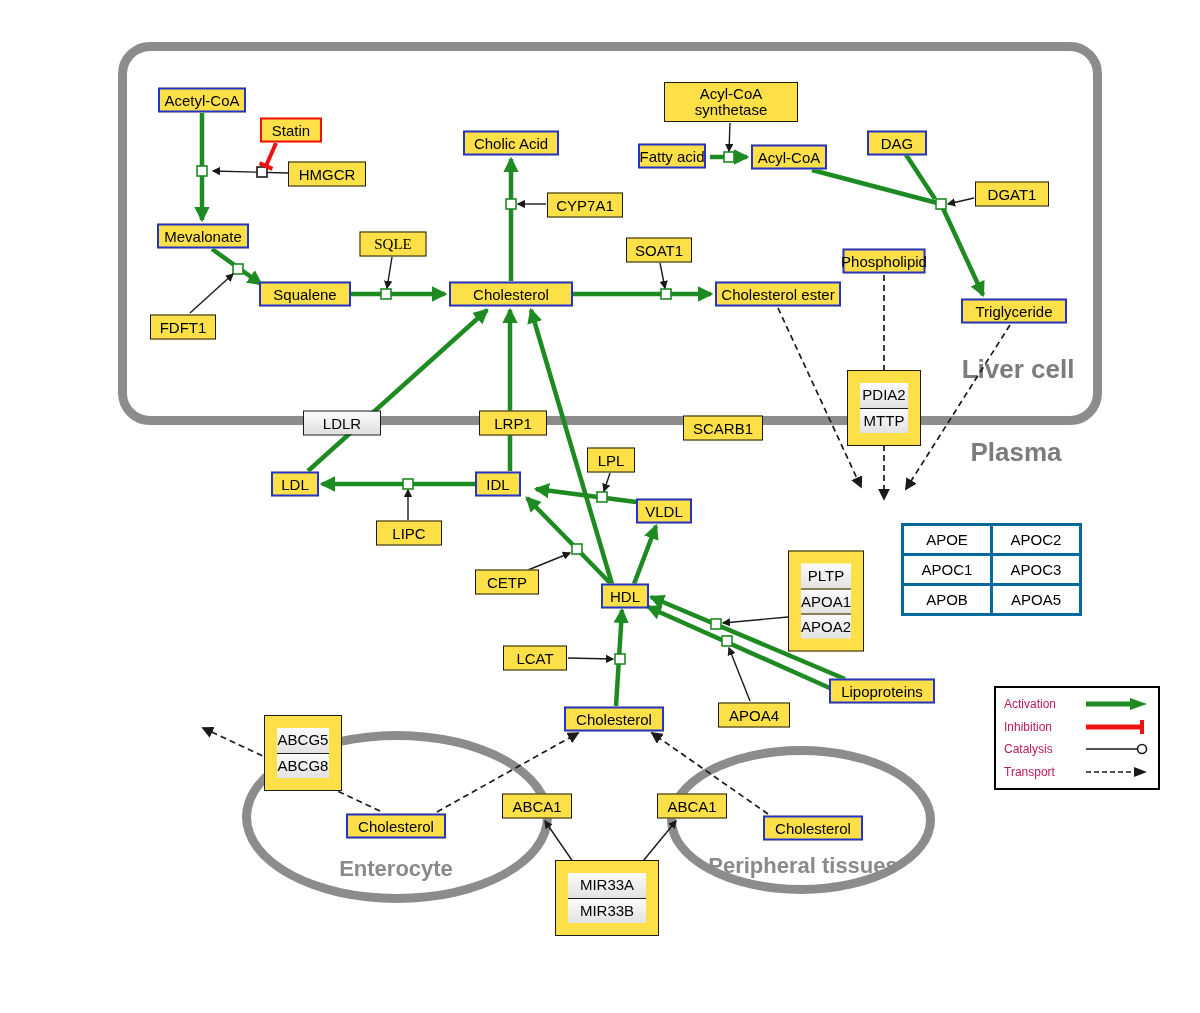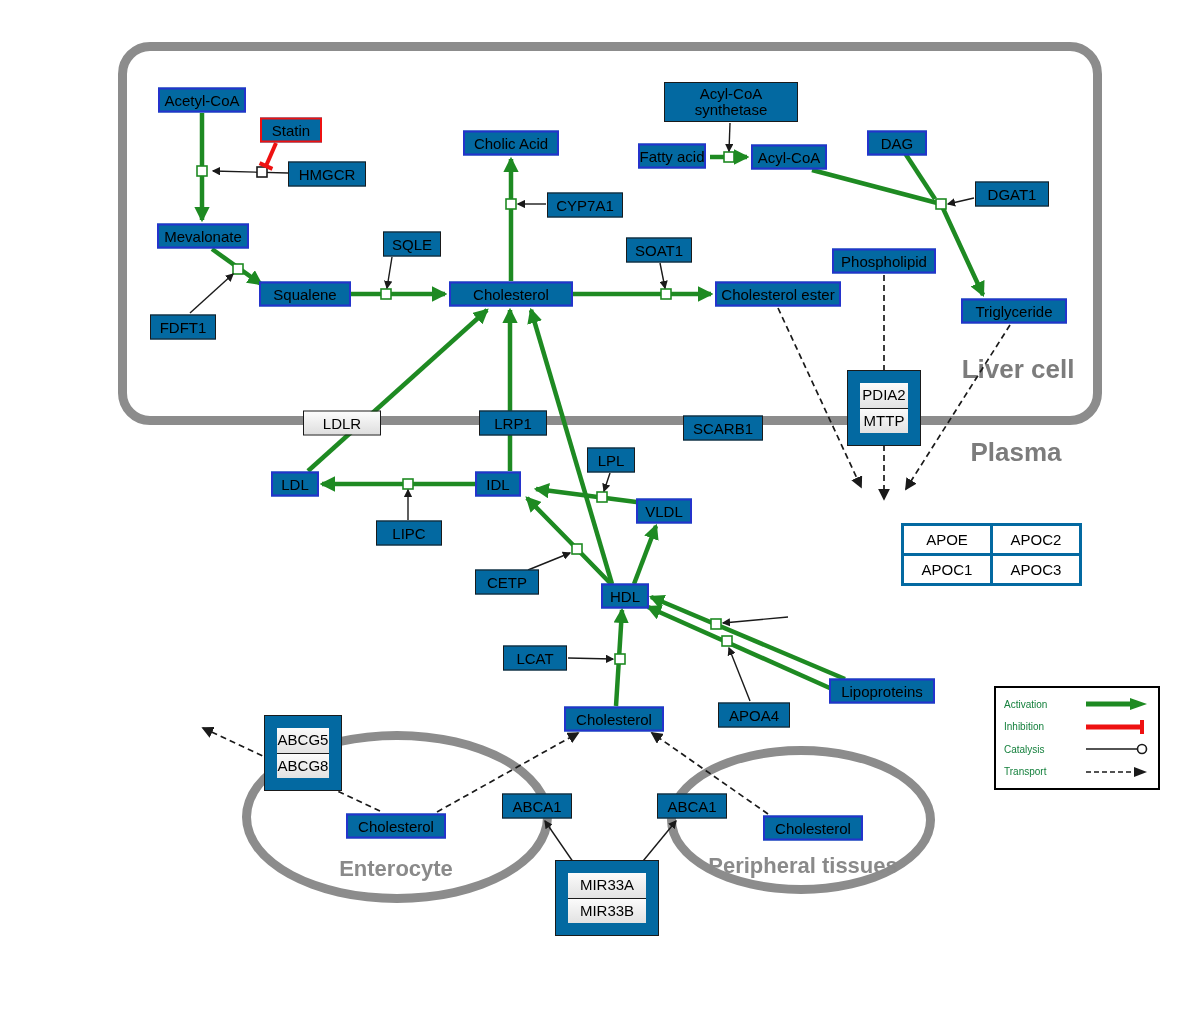--- a/index.html
+++ b/index.html
@@ -17,40 +17,40 @@
   .comp-label.small{font-size:22px;color:#8a8a8a;}
   #liver-label{left:1018px;top:369px;}
   #plasma-label{left:1016px;top:452px;}
   #enterocyte-label{left:396px;top:869px;}
   #peripheral-label{left:803px;top:866px;}
   
   #edge-layer{position:absolute;left:0;top:0;z-index:2;pointer-events:none;}
   
   #node-layer{position:absolute;left:0;top:0;width:100%;height:100%;z-index:3;}
   .node{position:absolute;box-sizing:border-box;display:flex;align-items:center;justify-content:center;
-        background:#0369a1;border:1px solid #1a1a1a;height:25px;font-size:15px;line-height:1;color:#000;
+        background:#fde047;border:1px solid #1a1a1a;height:25px;font-size:15px;line-height:1;color:#000;
         transform:translate(-50%,-50%);white-space:nowrap;}
   .node.metabolite{border:2px solid var(--metab,#2433cc);}
   .node.inhibitor{border:2px solid var(--inh,#ee1111);}
   .node.gray{background:linear-gradient(180deg,#fcfcfc,#dedede);}
   .node.stack{flex-direction:column;height:auto;padding:12px;}
   .node .stack-row{width:100%;height:25px;line-height:24px;text-align:center;box-sizing:border-box;
         background:linear-gradient(180deg,#fbfbfb,#e2e2e2);}
   .node .stack-row + .stack-row{border-top:1px solid #1a1a1a;}
   .node.multiline{flex-direction:column;height:auto;padding:3px 2px;line-height:16px;}
   
   .apo-table{position:absolute;left:901px;top:523px;border-collapse:collapse;z-index:3;}
   .apo-table td{width:84px;height:25px;border:3px solid #0369a1;background:#fff;text-align:center;
         font-size:15px;font-family:"Liberation Sans",sans-serif;}
   
   .legend{position:absolute;left:994px;top:686px;width:166px;height:104px;border:2px solid #000;
         box-sizing:border-box;background:#fff;z-index:3;padding:6px 8px;display:flex;
         flex-direction:column;justify-content:space-between;}
   .legend-row{display:flex;align-items:center;justify-content:space-between;height:20px;}
-  .legend-label{font-size:10px;color:#15803d;}
+  .legend-label{font-size:12px;color:#be185d;}
   .lg-act{stroke:var(--act,#1e8a22);stroke-width:5;}
   .lg-act-head{fill:var(--act,#1e8a22);}
   .lg-inh{stroke:var(--inh,#ee1111);stroke-width:5;}
   .lg-inh-bar{stroke:var(--inh,#ee1111);stroke-width:4;}
   .lg-line{stroke:#1a1a1a;stroke-width:1.6;fill:none;}
   .lg-circle{fill:#fff;stroke:#1a1a1a;stroke-width:1.6;}
   .lg-dash{stroke:#1a1a1a;stroke-width:1.6;stroke-dasharray:5 3;}
   .lg-head{fill:#1a1a1a;}
 </style>
 </head>
@@ -216,52 +216,57 @@
         <polyline points="634,872 676,821" fill="none" stroke="#1a1a1a" stroke-width="1.4" marker-end="url(#ar-cat)"></polyline>
       </g>
     </svg>
 
   <div id="node-layer">
       <div class="node metabolite" style="left: 202px; top: 100px; width: 88px;">Acetyl-CoA</div>
       <div class="node inhibitor" style="left: 291px; top: 130px; width: 62px;">Statin</div>
       <div class="node enzyme" style="left: 327px; top: 174px; width: 78px;">HMGCR</div>
       <div class="node metabolite" style="left: 203px; top: 236px; width: 92px;">Mevalonate</div>
       <div class="node metabolite" style="left: 305px; top: 294px; width: 92px;">Squalene</div>
-      <div class="node enzyme" style="left: 412px; top: 244px; width: 58px;">SQLE</div>
+      <div class="node enzyme" style="left: 393px; top: 244px; width: 67px; font-family: Liberation Serif, serif;">SQLE</div>
       <div class="node enzyme" style="left: 183px; top: 327px; width: 66px;">FDFT1</div>
       <div class="node metabolite" style="left: 511px; top: 143px; width: 96px;">Cholic Acid</div>
       <div class="node enzyme" style="left: 585px; top: 205px; width: 76px;">CYP7A1</div>
       <div class="node metabolite" style="left: 511px; top: 294px; width: 124px;">Cholesterol</div>
       <div class="node enzyme" style="left: 659px; top: 250px; width: 66px;">SOAT1</div>
       <div class="node metabolite" style="left: 778px; top: 294px; width: 126px;">Cholesterol ester</div>
       <div class="node enzyme multiline" style="left: 731px; top: 102px; width: 134px;">
         <div>Acyl-CoA</div>
         <div>synthetase</div>
       </div>
       <div class="node metabolite" style="left: 672px; top: 156px; width: 68px; text-align: center;">Fatty acid</div>
       <div class="node metabolite" style="left: 789px; top: 157px; width: 76px;">Acyl-CoA</div>
       <div class="node metabolite" style="left: 897px; top: 131px; width: 60px; margin-top: 12px;">DAG</div>
       <div class="node enzyme" style="left: 1012px; top: 194px; width: 74px;">DGAT1</div>
-      <div class="node metabolite" style="left: 884px; top: 261px; width: 104px;">Phospholipid</div>
+      <div class="node metabolite" style="left: 884px; top: 261px; width: 83px;">Phospholipid</div>
       <div class="node metabolite" style="left: 1014px; top: 311px; width: 106px;">Triglyceride</div>
       <div class="node stack" style="left: 884px; top: 408px; width: 74px;">
         <div class="stack-row">PDIA2</div>
         <div class="stack-row">MTTP</div>
       </div>
       <div class="node enzyme gray" style="left: 342px; top: 423px; width: 78px;">LDLR</div>
       <div class="node enzyme" style="left: 513px; top: 423px; width: 68px;">LRP1</div>
       <div class="node enzyme" style="left: 723px; top: 428px; width: 80px;">SCARB1</div>
       <div class="node metabolite" style="left: 295px; top: 484px; width: 48px;">LDL</div>
       <div class="node metabolite" style="left: 498px; top: 484px; width: 46px;">IDL</div>
       <div class="node enzyme" style="left: 611px; top: 460px; width: 48px;">LPL</div>
       <div class="node metabolite" style="left: 664px; top: 511px; width: 56px;">VLDL</div>
       <div class="node enzyme" style="left: 409px; top: 533px; width: 66px;">LIPC</div>
       <div class="node enzyme" style="left: 507px; top: 582px; width: 64px;">CETP</div>
       <div class="node metabolite" style="left: 625px; top: 596px; width: 48px;">HDL</div>
       <div class="node enzyme" style="left: 535px; top: 658px; width: 64px;">LCAT</div>
+      <div class="node stack" style="left: 826px; top: 601px; width: 76px;">
+        <div class="stack-row">PLTP</div>
+        <div class="stack-row">APOA1</div>
+        <div class="stack-row">APOA2</div>
+      </div>
       <div class="node enzyme" style="left: 754px; top: 715px; width: 72px;">APOA4</div>
       <div class="node metabolite" style="left: 882px; top: 691px; width: 106px;">Lipoproteins</div>
       <div class="node metabolite" style="left: 614px; top: 719px; width: 100px;">Cholesterol</div>
       <div class="node stack" style="left: 303px; top: 753px; width: 78px;">
         <div class="stack-row">ABCG5</div>
         <div class="stack-row">ABCG8</div>
       </div>
       <div class="node metabolite" style="left: 396px; top: 826px; width: 100px;">Cholesterol</div>
       <div class="node enzyme" style="left: 537px; top: 806px; width: 70px;">ABCA1</div>
       <div class="node enzyme" style="left: 692px; top: 806px; width: 70px;">ABCA1</div>
@@ -275,20 +280,24 @@
   <table class="apo-table">
     <tbody>
         <tr>
       <td>APOE</td>
       <td>APOC2</td>
     </tr>
     <tr>
       <td>APOC1</td>
       <td>APOC3</td>
     </tr>
+    <tr>
+      <td>APOB</td>
+      <td>APOA5</td>
+    </tr>
   </tbody>
     </table>
 
   <div class="legend">
     <div class="legend-row">
       <span class="legend-label">Activation</span>
       <svg width="66" height="16" viewBox="0 0 66 16">
         <line class="lg-act" x1="2" y1="8" x2="47" y2="8"></line>
         <polygon class="lg-act-head" points="46,2 63,8 46,14"></polygon>
       </svg>

